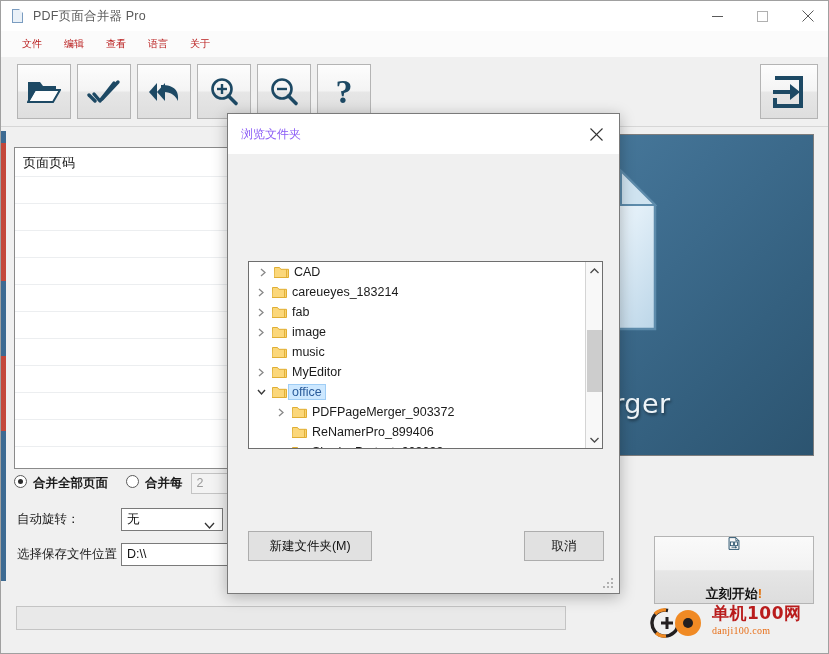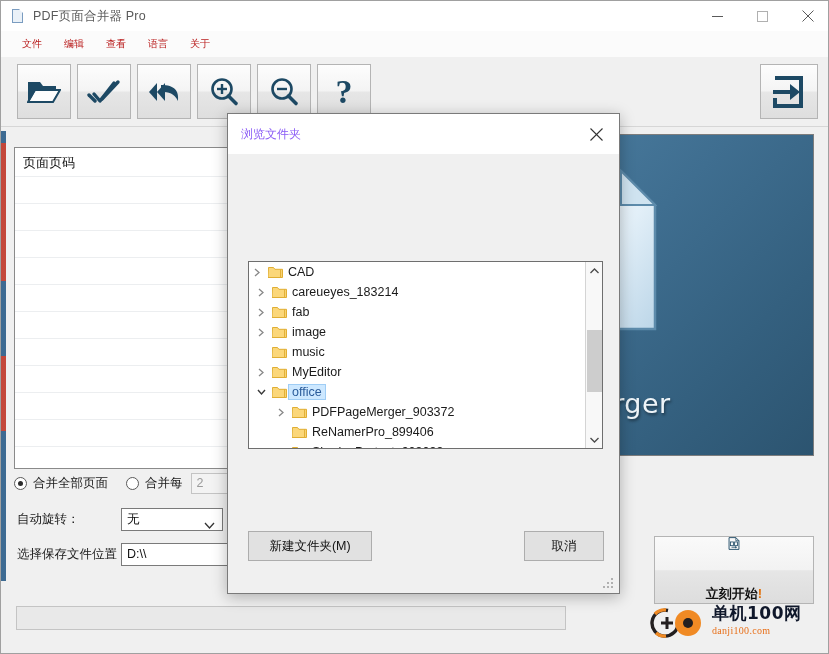--- a/index.html
+++ b/index.html
@@ -96,21 +96,21 @@
   }
   .list-row {
     height: 27px; border-top: 1px solid #eceef0;
   }
 
   
   .opt-row {
     position: absolute; font-size: 12.5px; color: #1a1a1a;
     display: flex; align-items: center;
   }
-  .radio-wrap { display: flex; align-items: center; margin-right: 18px; }
+  .radio-wrap { display: flex; margin-right: 18px; font-weight: bold; }
   .radio {
     width: 13px; height: 13px; border-radius: 50%;
     border: 1px solid #5a5a5a; background: #fff;
     margin-right: 6px; position: relative; flex: none;
   }
   .radio.on:after {
     content: ""; position: absolute; left: 3px; top: 3px;
     width: 5px; height: 5px; border-radius: 50%; background: #2b2b2b;
   }
   .num-field {
@@ -164,21 +164,21 @@
     font-size: 13px; color: #111; margin-top: 3px; font-weight: bold;
   }
   .start-label em { color: #e2700a; font-style: normal; }
 
   
   .watermark {
     position: absolute; right: 8px; bottom: 4px; width: 170px; height: 48px;
   }
   .wm-text { position: absolute; left: 62px; top: 1px; }
   .wm-cn {
-    font-size: 17px; color: #0f172a; font-weight: bold; letter-spacing: .5px;
+    font-size: 17px; color: #b91c1c; font-weight: bold; letter-spacing: .5px;
     font-family: "DejaVu Sans", sans-serif;
   }
   .wm-en {
     font-size: 10px; color: #e8701a; font-family: "Liberation Serif", serif;
     letter-spacing: .3px;
   }
 
   
   .dlg {
     position: absolute; left: 226px; top: 112px; width: 393px; height: 481px;
@@ -441,21 +441,21 @@
         <svg width="13" height="13" viewBox="0 0 13 13">
             <line x1="0.5" y1="0.5" x2="12.5" y2="12.5" stroke="currentColor" stroke-width="1.1"></line>
             <line x1="12.5" y1="0.5" x2="0.5" y2="12.5" stroke="currentColor" stroke-width="1.1"></line>
           </svg>
       </div>
     </div>
 
     <div class="dlg-body">
       <div class="tree">
         <div class="tree-items" id="tree-items">
-            <div class="titem" style="padding-left: 0;">
+            <div class="titem" style="padding-left: 6px;">
               <span class="twist">
                 <svg width="7" height="9" viewBox="0 0 7 9">
                   <path d="M1 1 L5 4.5 L1 8" fill="none" stroke="#888" stroke-width="1.3"></path>
                 </svg>
               </span>
               <span class="tfolder">
                 <svg width="15" height="13" viewBox="0 0 15 13">
                   <path d="M0.5 1.5 h5 l1.4 1.8 h7.6 v8.2 h-14.5 Z" fill="#fbd77a" stroke="#e0ae33" stroke-width="1"></path>
                   <path d="M12.6 3.3 v8.2" stroke="#e0ae33" stroke-width="1"></path>
                 </svg>

